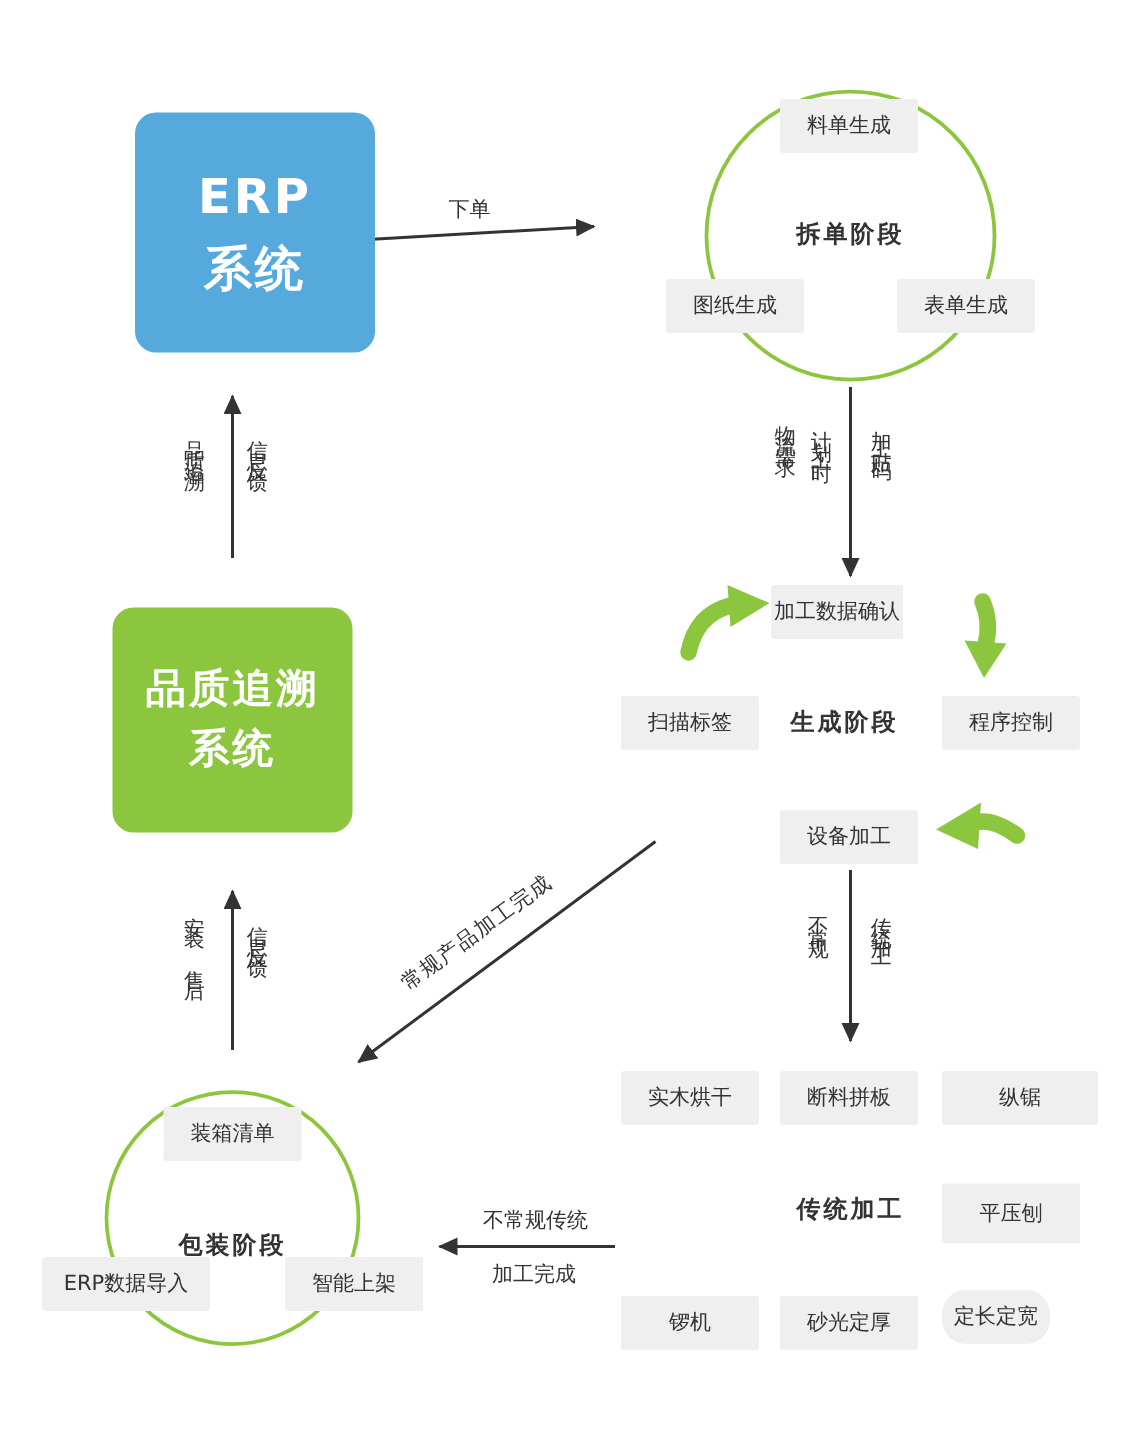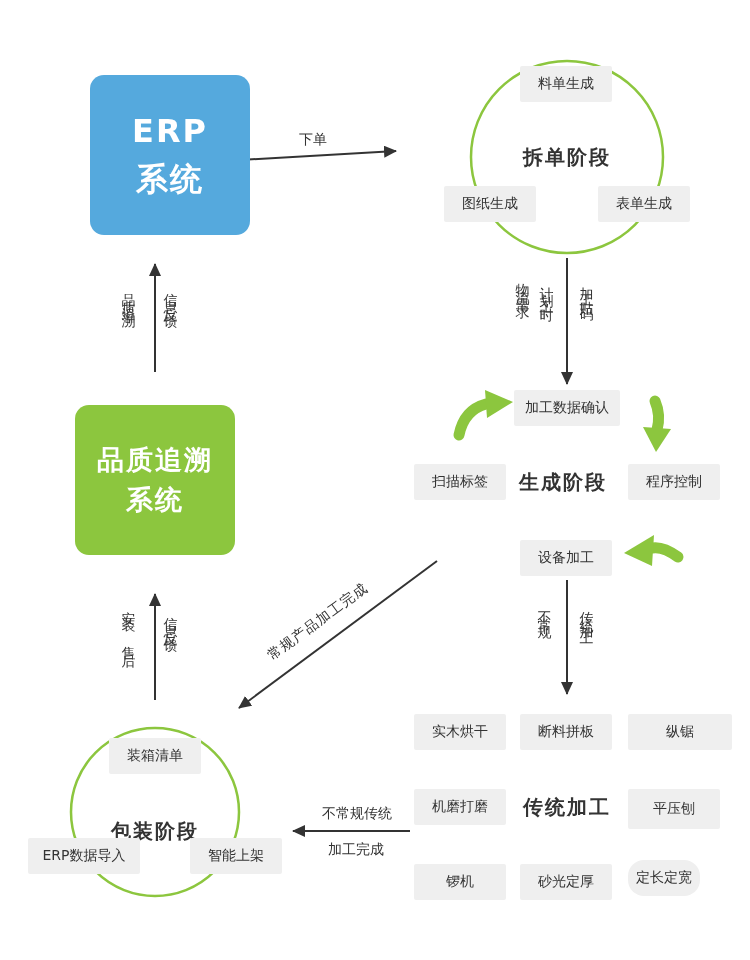--- a/index.html
+++ b/index.html
@@ -18,21 +18,21 @@
   .bigbox {
     position:absolute; border-radius:14px; color:#ffffff; font-weight:bold;
     display:flex; flex-direction:column; align-items:center; justify-content:center;
     text-align:center; line-height:1.5;
   }
   .bigbox.erp { background:var(--blue,#55a9dd); font-size:32px; letter-spacing:2px;margin-left:15px; }
   .bigbox.quality { background:var(--green,#8cc63e); font-size:27px; letter-spacing:2px; }
 
   
   .stage {
-    position:absolute; color:var(--text,#333333); font-size:20px; font-weight:bold;
+    position:absolute; color:var(--text,#333333); font-size:16px; font-weight:bold;
     letter-spacing:2px; white-space:nowrap; transform:translate(-50%,-50%);
   }
 
   
   .vtext {
     position:absolute; writing-mode:vertical-rl; text-orientation:mixed;
     font-size:14px; color:var(--text,#333333); letter-spacing:7px; white-space:nowrap;
   }
 
   
@@ -102,33 +102,32 @@
 
   <div class="stage" style="left:567px; top:157px;">拆单阶段</div>
   <div class="stage" style="left:563px; top:482px;">生成阶段</div>
   <div class="stage" style="left:155px; top:831px;">包装阶段</div>
   <div class="stage" style="left:567px; top:807px;">传统加工</div>
 
   <div class="gbox" style="left:520px; top:66px; width:92px; height:36px;">料单生成</div>
   <div class="gbox" style="left:444px; top:186px; width:92px; height:36px;">图纸生成</div>
   <div class="gbox" style="left:598px; top:186px; width:92px; height:36px;">表单生成</div>
 
-  <div class="gbox" style="left:514px; top:390px; width:106px; height:36px;">加工数据确认</div>
+  <div class="gbox" style="left:514px; top:390px; width:88px; height:36px;">加工数据确认</div>
   <div class="gbox" style="left:414px; top:464px; width:92px; height:36px;">扫描标签</div>
   <div class="gbox" style="left:628px; top:464px; width:92px; height:36px;">程序控制</div>
   <div class="gbox" style="left:520px; top:540px; width:92px; height:36px;">设备加工</div>
 
   <div class="gbox" style="left:109px; top:714px; width:92px; height:36px;margin-top:24px;">装箱清单</div>
   <div class="gbox" style="left:28px; top:838px; width:112px; height:36px;">ERP数据导入</div>
   <div class="gbox" style="left:190px; top:838px; width:92px; height:36px;">智能上架</div>
 
   <div class="gbox" style="left:414px; top:714px; width:92px; height:36px;">实木烘干</div>
   <div class="gbox" style="left:520px; top:714px; width:92px; height:36px;">断料拼板</div>
   <div class="gbox" style="left:628px; top:714px; width:104px; height:36px;">纵锯</div>
-  <div class="gbox" style="left:414px; top:789px; width:92px; height:36px;">机磨打磨</div>
   <div class="gbox" style="left:628px; top:789px; width:92px; height:40px;">平压刨</div>
   <div class="gbox" style="left:414px; top:864px; width:92px; height:36px;">锣机</div>
   <div class="gbox" style="left:520px; top:864px; width:92px; height:36px;">砂光定厚</div>
   <div class="gbox" style="left:628px; top:860px; width:72px; height:36px;border-radius:16px;">定长定宽</div>
 
   <div class="htext" style="left:313px; top:140px;">下单</div>
   <div class="htext" style="left:357px; top:814px;">不常规传统</div>
   <div class="htext" style="left:356px; top:850px;">加工完成</div>
 
   <div class="diag" style="left:318px; top:622px;">常规产品加工完成</div>

